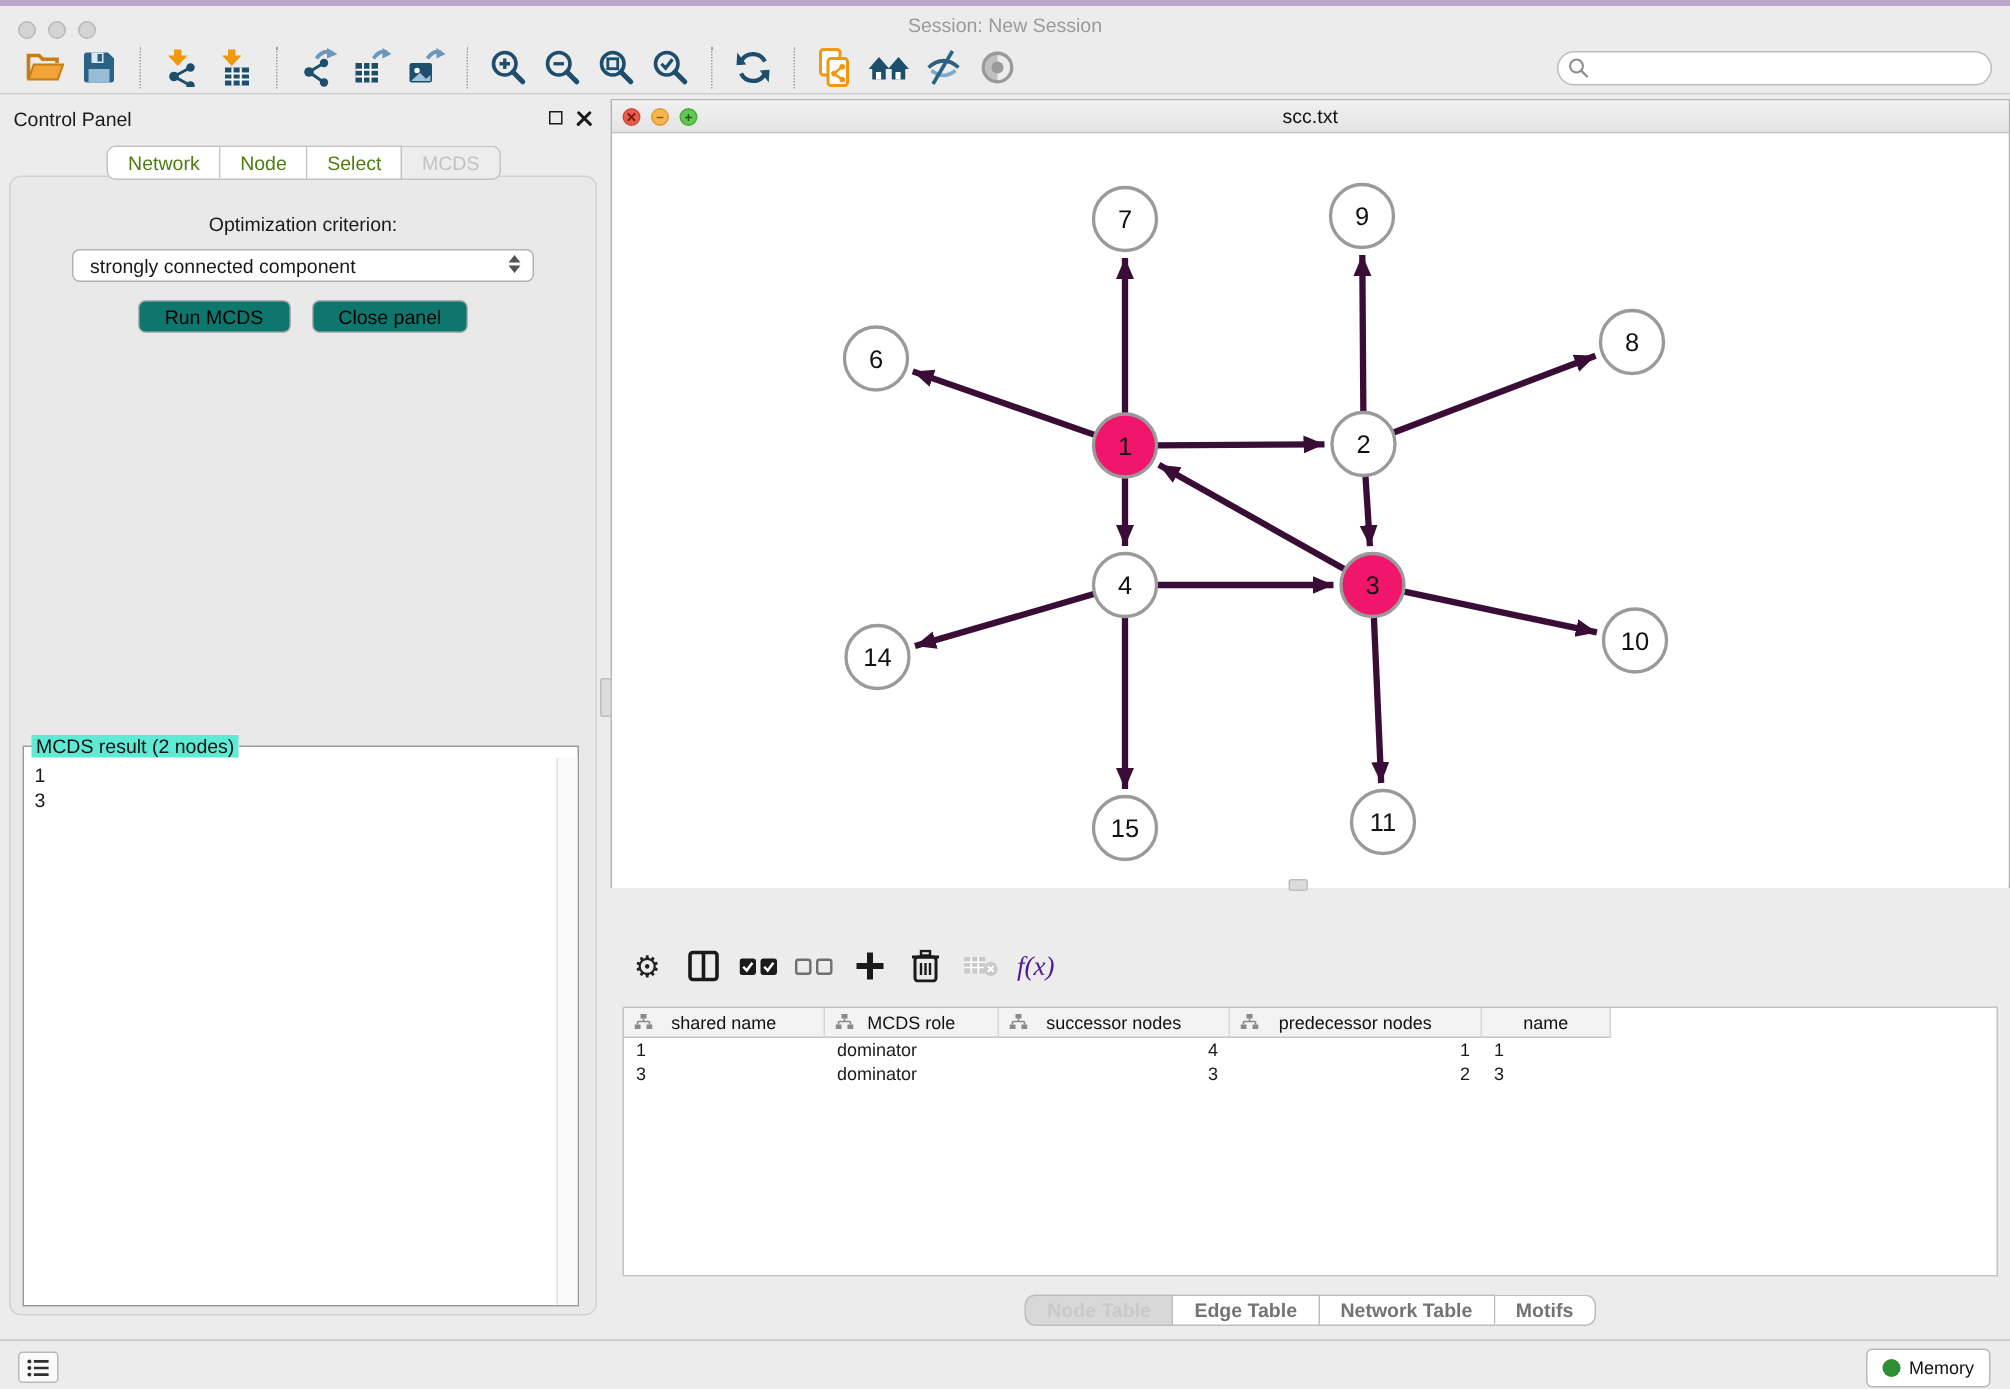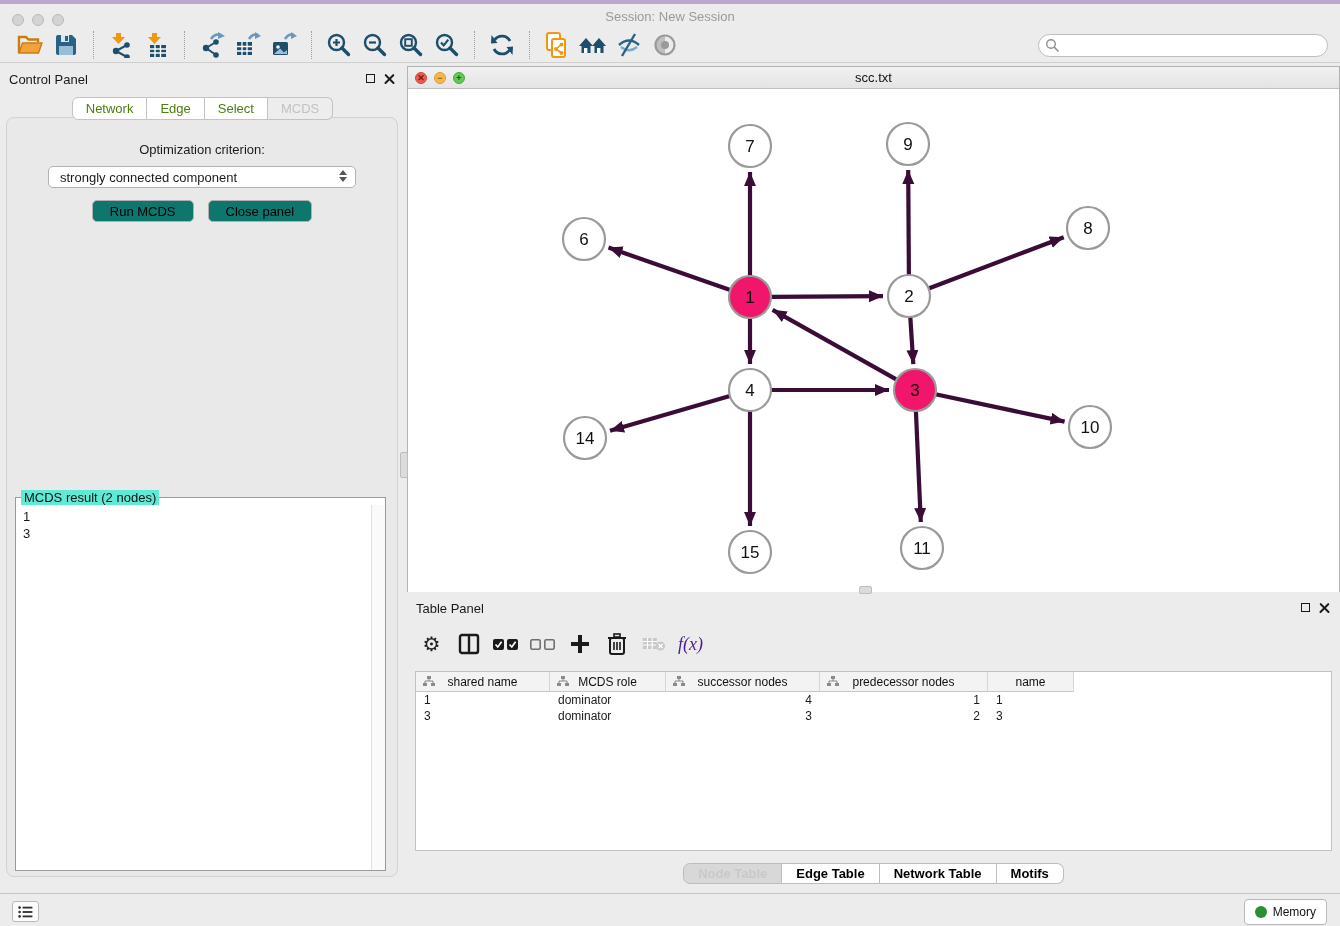--- a/index.html
+++ b/index.html
@@ -93,21 +93,21 @@
   .th-row { display:flex; height:20px; }
   .th-cell { background:#f3f3f3; border-right:1px solid #d6d6d6; border-bottom:1px solid #c6c6c6;
              display:flex; align-items:center; font-size:12px; color:#111; position:relative; }
   .th-cell .hdr-ico { position:absolute; left:7px; top:4px; }
   .th-label { width:100%; text-align:center; padding:0 4px; }
   .td-row { display:flex; height:16px; }
   .td-cell { font-size:12px; padding:0 8px; display:flex; align-items:center; overflow:hidden; }
   .td-cell.num { justify-content:flex-end; }
   .tp-tabs { position:absolute; left:0; right:0; top:268px; display:flex; justify-content:center; }
   .tp-tab { height:21px; padding:0 14px; display:flex; align-items:center; font-size:13px; font-weight:bold;
-            background:#fff; border:1px solid #bdbdbd; border-left:none; color:#000000; }
+            background:#fff; border:1px solid #bdbdbd; border-left:none; color:#737373; }
   .tp-tab:first-child { border-left:1px solid #bdbdbd; border-radius:7px 0 0 7px; }
   .tp-tab:last-child { border-radius:0 7px 7px 0; }
   .tp-tab.active { background:#d8d8d8; color:#c9c9c9; }
 
   
   .statusbar { position:absolute; left:0; right:0; bottom:0; height:33px; background:#ececec;
                border-top:1px solid #c6c6c6; }
   .sb-left-btn { position:absolute; left:12px; top:7px; width:27px; height:21px; background:#fbfbfb;
                  border:1px solid #b9b9b9; border-radius:3px; display:flex; align-items:center; justify-content:center; }
   .memory-btn { position:absolute; right:13px; top:5px; height:23px; padding:12px 10px; background:#fff;
@@ -273,21 +273,21 @@
 <div class="control-panel">
   <div class="panel-head">
     <span class="panel-title">Control Panel</span>
     <span class="panel-btns">
       <span class="float-box"></span>
       <span class="close-x"></span>
     </span>
   </div>
   <div class="cp-tabs" id="cp-tabs">
       <span class="cp-tab">Network</span>
-      <span class="cp-tab">Edge</span>
+      <span class="cp-tab">Node</span>
       <span class="cp-tab">Select</span>
       <span class="cp-tab active">MCDS</span>
     </div>
   <div class="cp-body">
     <div class="opt-label">Optimization criterion:</div>
     <div class="combo">
       <span>strongly connected component</span>
       <span class="combo-arrows">
           <span class="arr-up"></span>
           <span class="arr-dn"></span>
@@ -385,27 +385,20 @@
           <circle cx="514" cy="459" r="21" fill="#ffffff" stroke="#9a9a9a" stroke-width="2.2"></circle>
           <text x="514" y="465" text-anchor="middle" class="graph-node-label">11</text>
         </g>
       </svg>
   </div>
 </div>
 <div class="split-handle-v"></div>
 <div class="split-handle-h"></div>
 
 <div class="table-panel">
-  <div class="panel-head">
-    <span class="panel-title">Table Panel</span>
-    <span class="panel-btns">
-      <span class="float-box"></span>
-      <span class="close-x"></span>
-    </span>
-  </div>
   <div class="tp-toolbar">
     <div class="tp-icon">
         <span class="gear-glyph">⚙</span>
       </div>
     <div class="tp-icon">
       <svg width="22" height="22" viewBox="0 0 22 22">
           <rect x="2" y="2" width="18" height="18" rx="2" fill="none" stroke="#1a1a1a" stroke-width="2.4"></rect>
           <line x1="11" y1="2" x2="11" y2="20" stroke="#1a1a1a" stroke-width="2.4"></line>
         </svg>
     </div>

